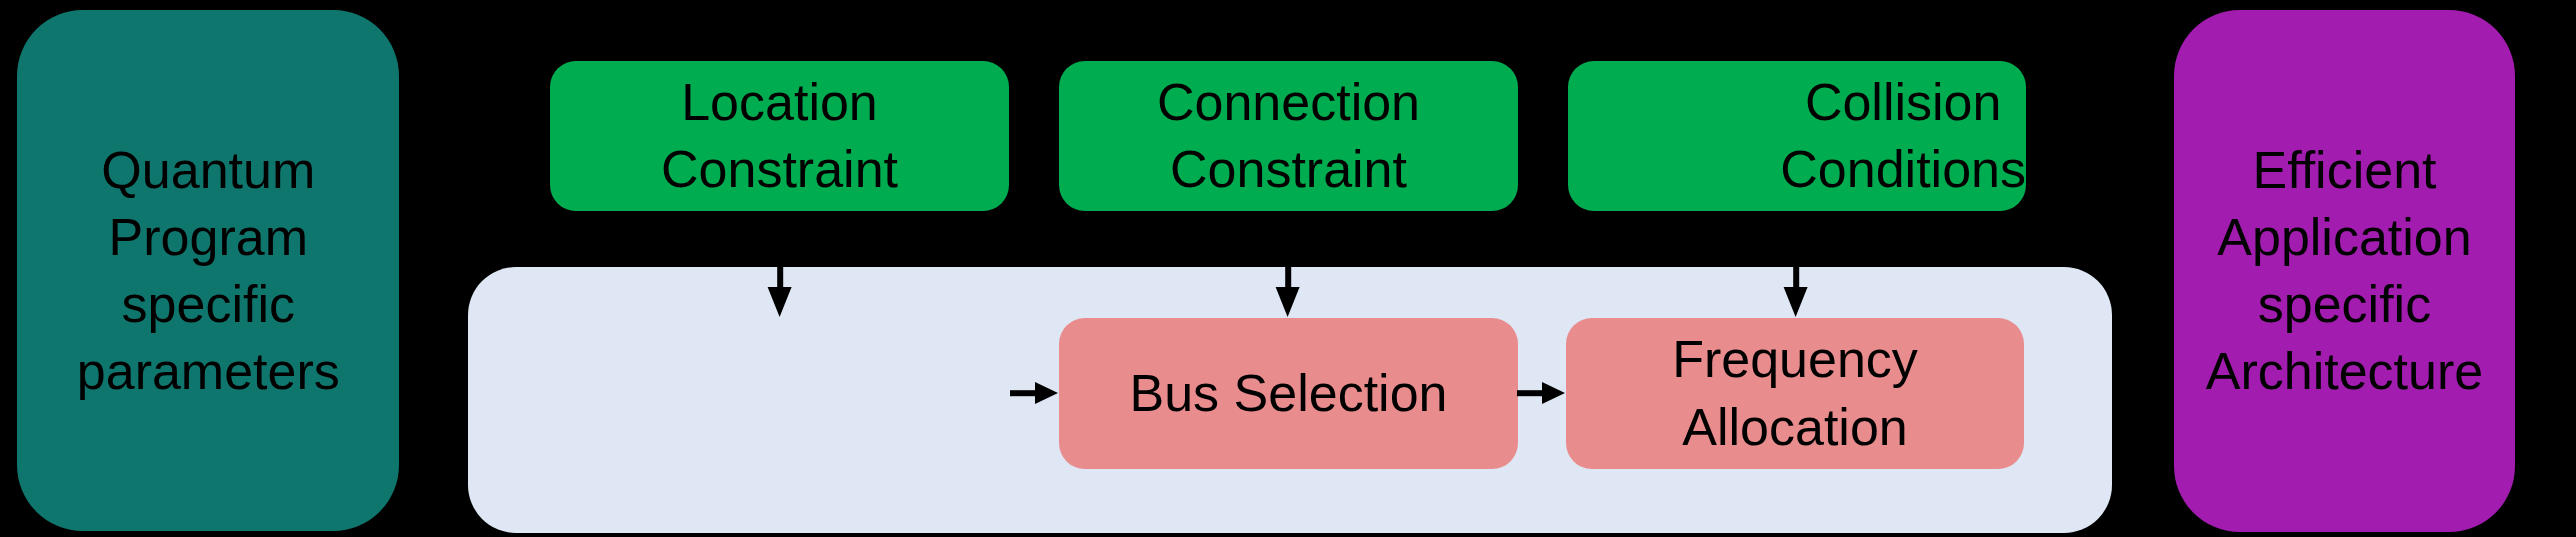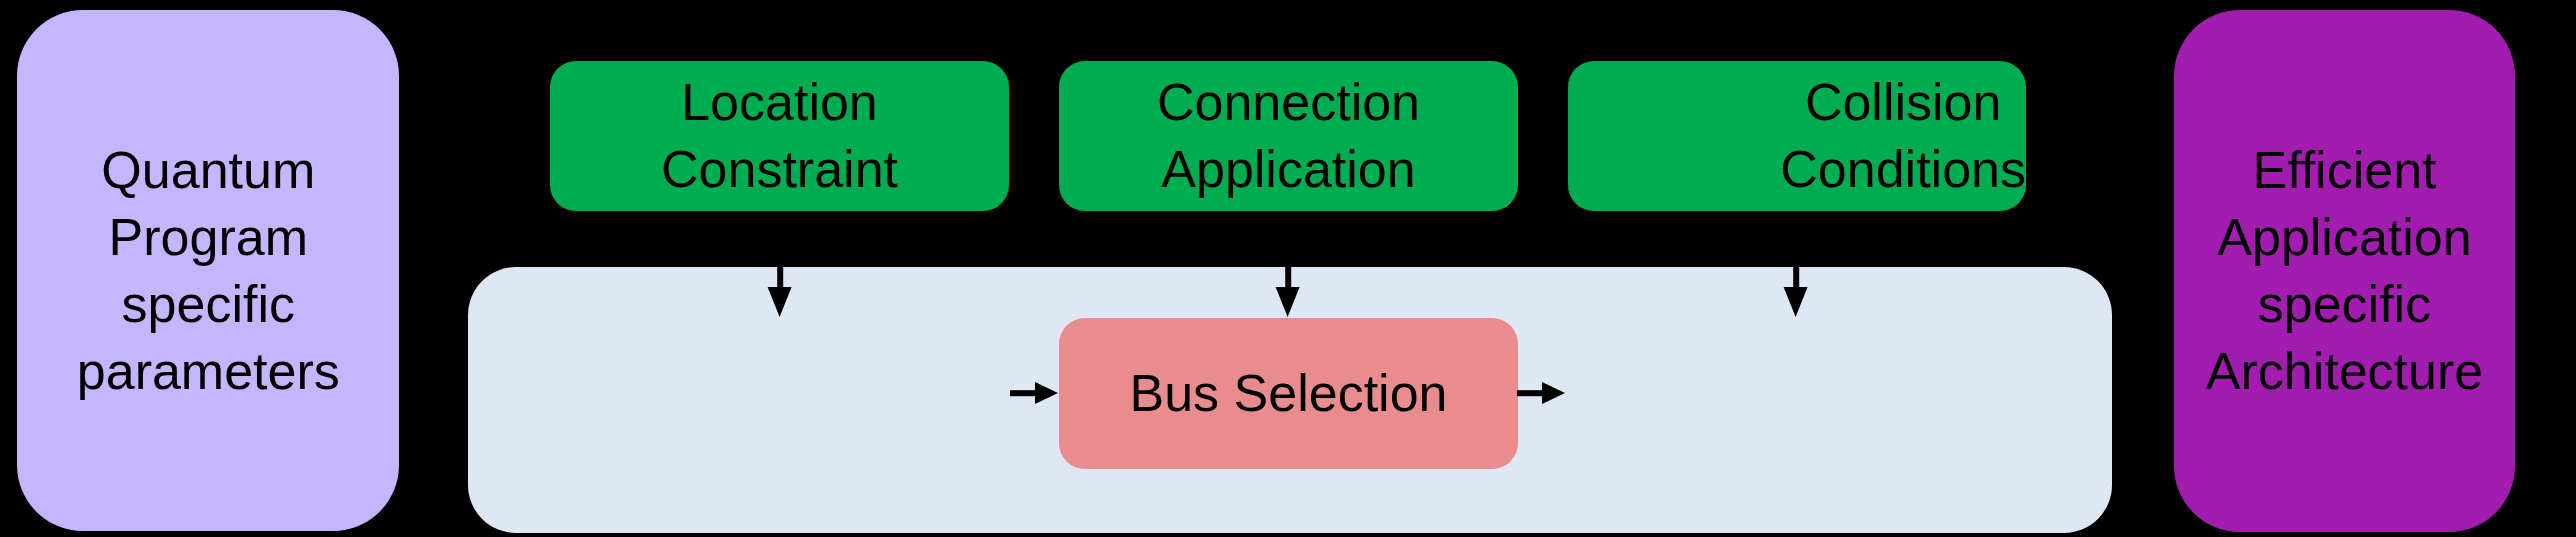--- a/index.html
+++ b/index.html
@@ -76,44 +76,48 @@
     border-left: 23.5px solid #000000;
   }
   .arrow.right.r1 { left: 1010px; top: 393px; }
   .arrow.right.r2 { left: 1517px; top: 393px; }
 </style>
 </head>
 <body>
 
 <div class="canvas">
 
-  <div class="box side-box left" style="background: #c4b5fd;">
+  <div class="box side-box left" style="background: #0f766e;">
     <span class="label">Quantum
 Program
 specific
 parameters</span>
   </div>
 
   <div class="container-box" style="background: rgb(222, 231, 243);"></div>
 
   <div class="box constraint c1" style="background: rgb(0, 172, 80);">
     <span class="label">Location
 Constraint</span>
   </div>
   <div class="box constraint c2" style="background: rgb(0, 172, 80);">
     <span class="label">Connection
-Application</span>
+Constraint</span>
   </div>
   <div class="box constraint c3" style="background: rgb(0, 172, 80);">
     <span class="label">Collision
 Conditions</span>
   </div>
 
   <div class="box step s2" style="background: rgb(233, 140, 141);">
     <span class="label">Bus Selection</span>
+  </div>
+  <div class="box step s3" style="background: rgb(233, 140, 141);">
+    <span class="label">Frequency
+Allocation</span>
   </div>
 
   <div class="arrow down d1">
     <div class="shaft"></div>
     <div class="head"></div>
   </div>
   <div class="arrow down d2">
     <div class="shaft"></div>
     <div class="head"></div>
   </div>

